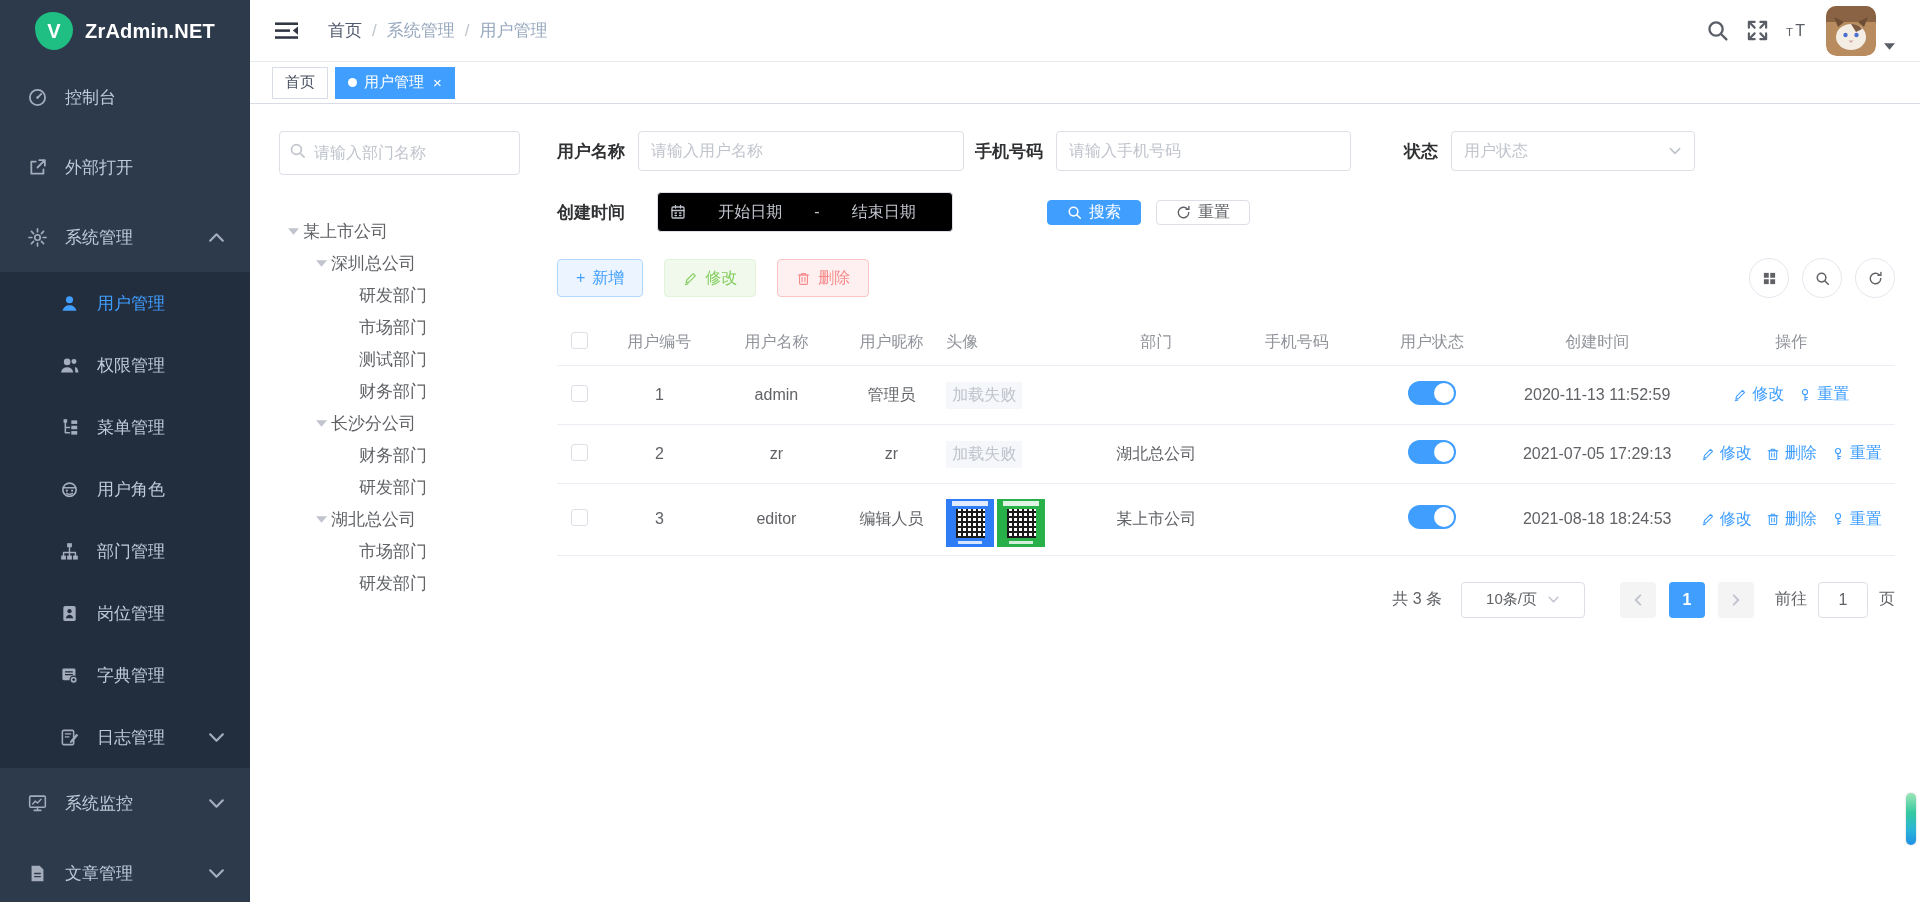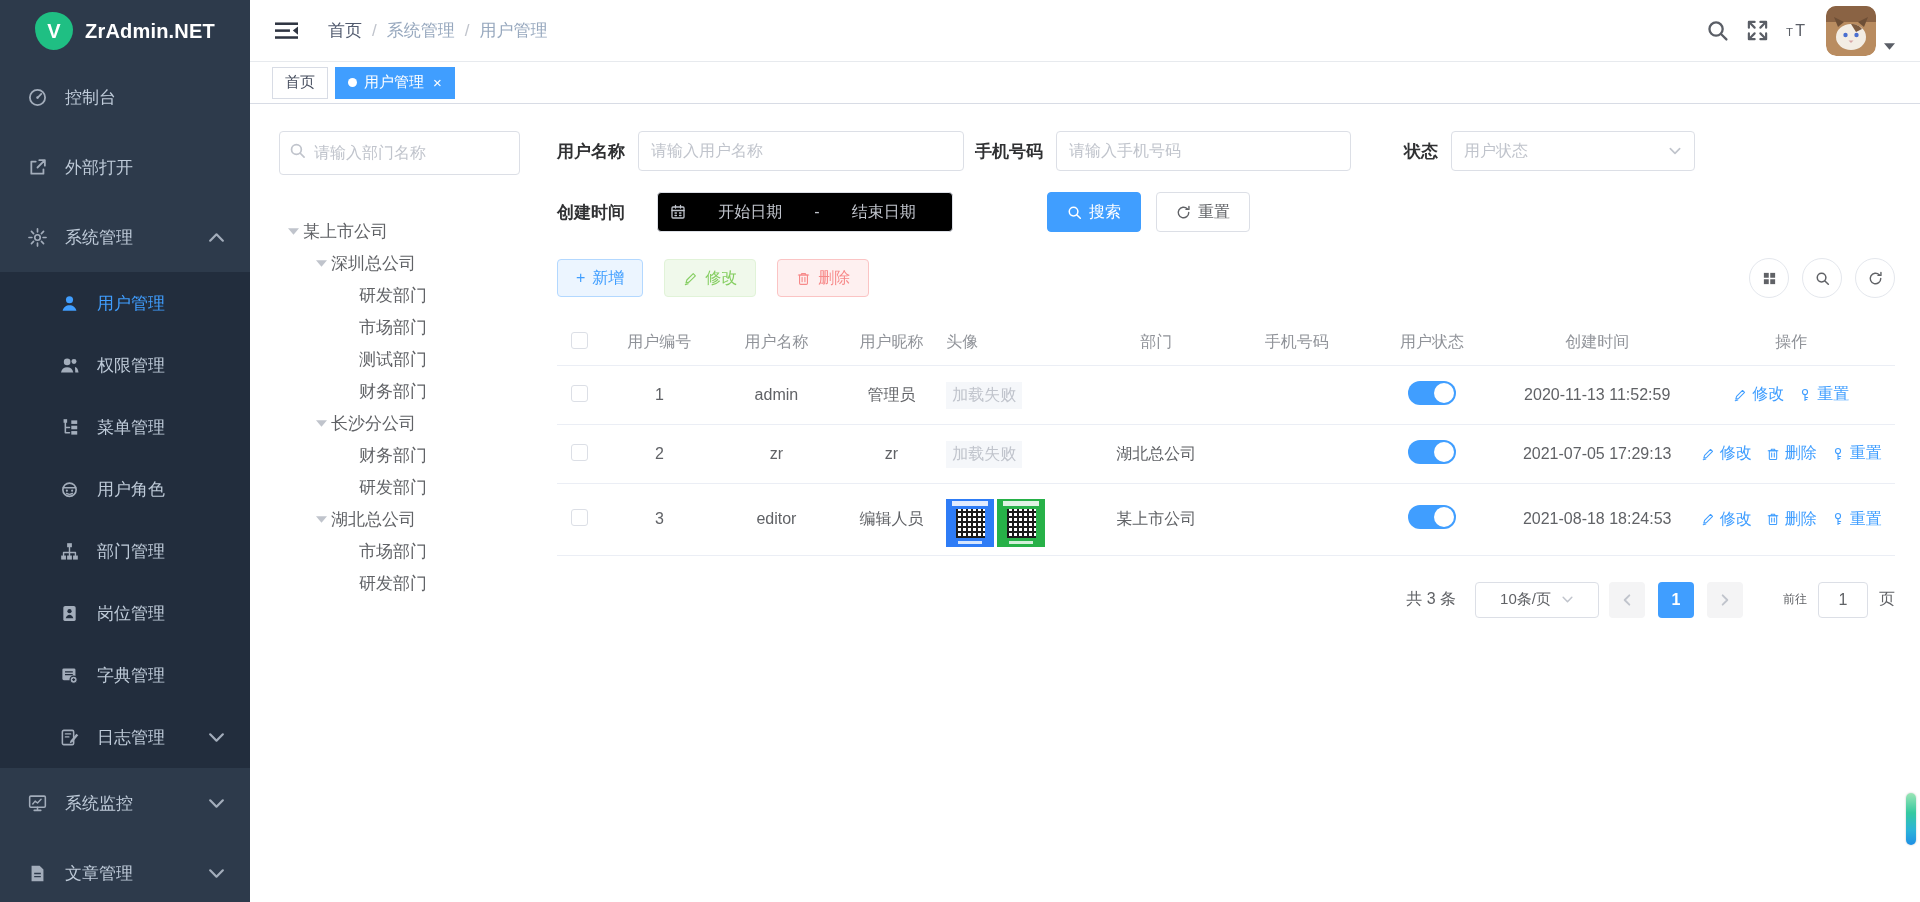--- a/index.html
+++ b/index.html
@@ -67,21 +67,21 @@
   .w-username{width:326px;margin-right:11px;}
   .w-phone{width:295px;margin-right:53px;}
   .select-box{width:244px;height:40px;border:1px solid #dcdfe6;border-radius:4px;display:flex;align-items:center;
     padding:0 12px;color:#c0c4cc;font-size:16px;cursor:pointer;background:#fff;}
   .select-box .sel-text{flex:1;}
   .select-box .ic{color:#c0c4cc;font-size:14px;}
   .date-range{width:296px;height:40px;border:1px solid #dcdfe6;border-radius:4px;display:flex;align-items:center;
     padding:0 12px;gap:8px;color:#c0c4cc;font-size:16px;background:#000000;cursor:pointer;margin-right:13px;margin-left:19px;}
   .date-range .ph{flex:1;text-align:center;}
   .date-range .ic{font-size:16px;}
-  .btn{height:40px;border-radius:4px;border:1px solid transparent;font-size:16px;display:inline-flex;
+  .btn{height:25px;border-radius:4px;border:1px solid transparent;font-size:16px;display:inline-flex;
     align-items:center;gap:7px;padding:8px 19px;cursor:pointer;font-family:inherit;}
   .btn .ic{font-size:15px;}
   .btn-search{background:#409eff;border-color:#409eff;color:#fff;margin-left:81px;}
   .btn-reset{background:#fff;border-color:#dcdfe6;color:#606266;margin-left:15px;}
 
   .toolbar{display:flex;align-items:center;margin:26px 0 0 0;}
   .btn-sm{height:38px;padding:0 18px;}
   .btn-add{background:#ecf5ff;border-color:#b3d8ff;color:#409eff;}
   .btn-edit{background:#f0f9eb;border-color:#e1f3d8;color:#85ce61;margin-left:21px;}
   .btn-del{background:#fef0f0;border-color:#fbc4c4;color:#f78989;margin-left:21px;}
@@ -108,27 +108,27 @@
                      repeating-linear-gradient(90deg,#1a1a1a 0 2px,#fff 2px 5px);}
   .qr-foot{width:24px;height:3px;background:rgba(255,255,255,.8);margin-top:3px;}
   .toggle{width:48px;height:24px;border-radius:12px;background:#409eff;position:relative;display:inline-block;cursor:pointer;}
   .toggle::after{content:"";position:absolute;right:2px;top:2px;width:20px;height:20px;border-radius:50%;background:#fff;}
   .action-link{color:#409eff;font-size:16px;display:inline-flex;align-items:center;gap:5px;cursor:pointer;margin:0 7px;}
   .action-link .ic{font-size:14px;}
 
   .pagination{display:flex;align-items:center;justify-content:flex-end;margin-top:26px;gap:0;}
   .pg-total{color:#606266;font-size:16px;margin-right:19px;}
   .pg-size{width:124px;height:36px;border:1px solid #dcdfe6;border-radius:4px;display:flex;align-items:center;
-    justify-content:center;gap:10px;color:#606266;font-size:15px;cursor:pointer;margin-right:10px;}
+    justify-content:center;gap:10px;color:#606266;font-size:15px;cursor:pointer;margin-right:35px;}
   .pg-size .ic{color:#c0c4cc;font-size:13px;}
   .pg-btn{width:36px;height:36px;border-radius:4px;background:#f4f4f5;color:#c0c4cc;display:flex;align-items:center;
     justify-content:center;font-size:14px;cursor:pointer;}
   .pg-page{width:36px;height:36px;border-radius:4px;background:#409eff;color:#fff;font-weight:bold;display:flex;
     align-items:center;justify-content:center;font-size:16px;margin:0 13px;cursor:pointer;}
-  .pg-goto{color:#606266;font-size:12px;margin-left:40px;margin-right:11px;}
+  .pg-goto{color:#606266;font-size:16px;margin-left:21px;margin-right:11px;}
   .pg-input{width:50px;height:36px;border:1px solid #dcdfe6;border-radius:4px;text-align:center;font-size:16px;
     color:#606266;outline:none;font-family:inherit;}
   .pg-suffix{color:#606266;font-size:16px;margin-left:11px;}
 
   .scroll-widget{position:fixed;right:4px;top:793px;width:10px;height:52px;border-radius:5px;
     background:linear-gradient(180deg,#9ce5b6 0%,#35c9a0 38%,#2bb3d9 72%,#1f8fe5 100%);box-shadow:0 0 2px rgba(0,0,0,.25);}
   .ic{display:inline-flex;align-items:center;justify-content:center;line-height:0;}
   .ic svg{width:1em;height:1em;}
 </style>
 </head>

